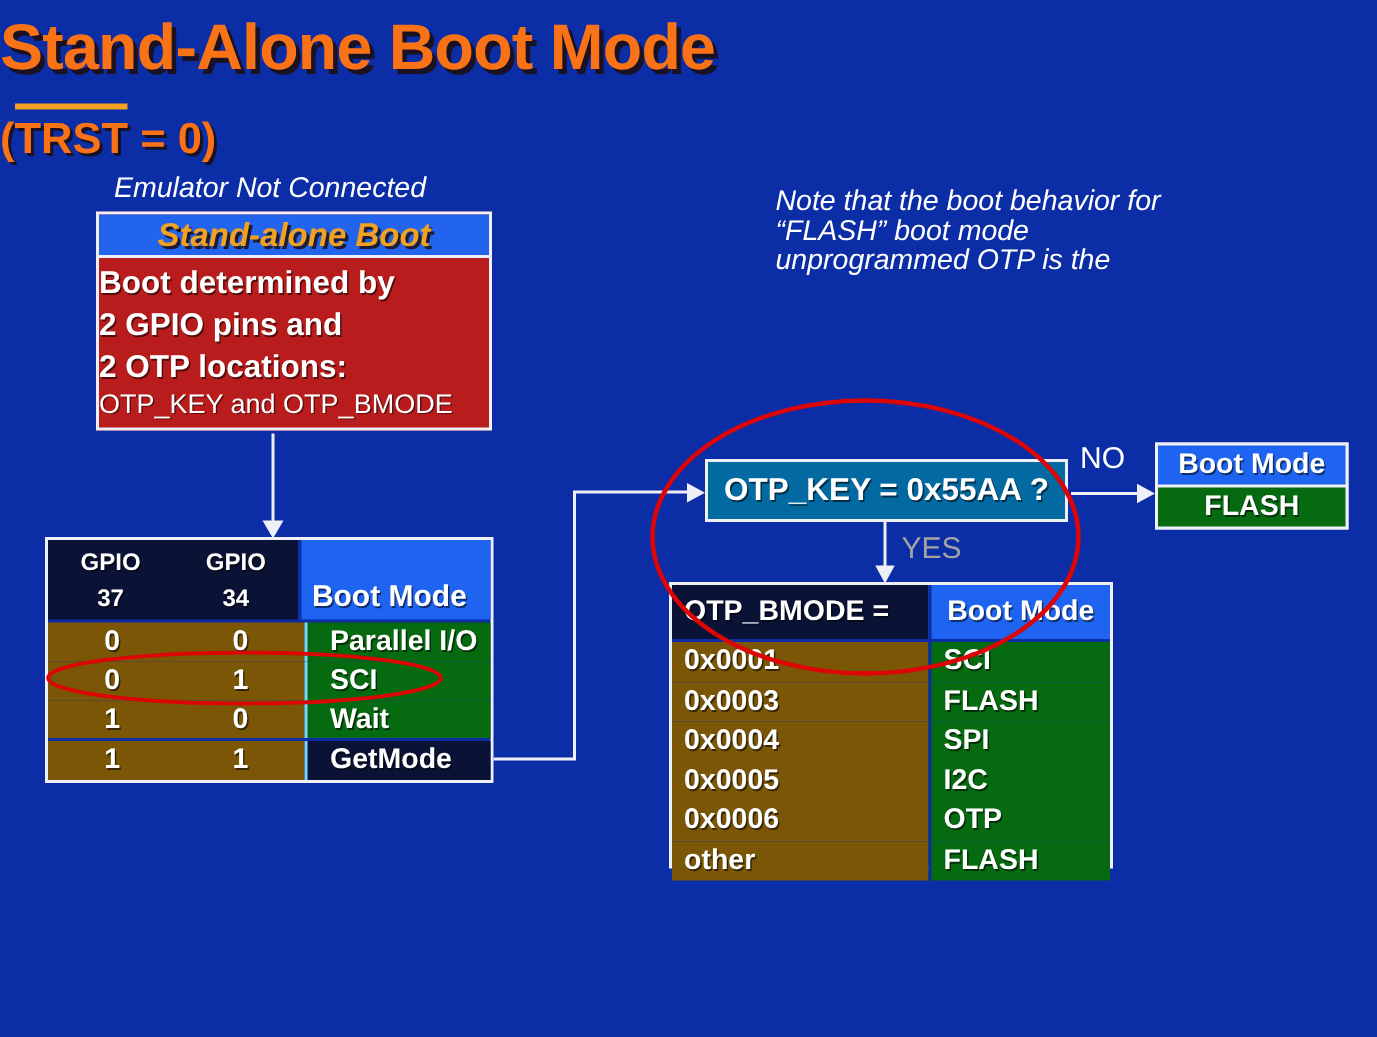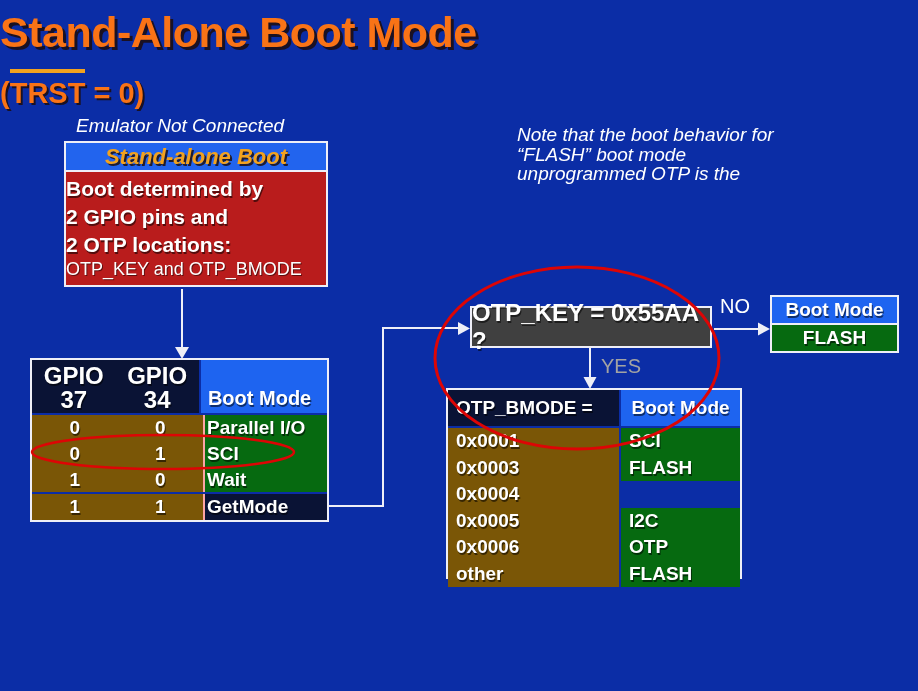--- a/index.html
+++ b/index.html
@@ -57,42 +57,42 @@
   .sa-line{font-size:21px;line-height:28px;}
   .sa-subline{font-size:18px;line-height:21px;color:#fff;font-weight:normal;text-shadow:1px 1px 0 rgba(0,0,0,0.5);}
 
   
   .gpio-table{
     position:absolute;left:30px;top:358px;width:295px;height:160px;
     border:2px solid #EFEFF7;background:#0B2DA6;
   }
   .gpio-hdr{display:flex;height:53px;}
   .gpio-hdr-left{width:171px;background:#0A1335;display:flex;}
-  .gpio-hdr-col{flex:1;text-align:center;padding-top:4px;font-size:24px;line-height:24px;}
+  .gpio-hdr-col{flex:1;text-align:center;padding-top:4px;font-size:16px;line-height:24px;}
   .gpio-hdr-right{
     width:122px;background:#1E64F0;border-left:2px solid #0B2DA6;
     display:flex;align-items:flex-end;padding:0 0 3px 7px;font-size:20px;
   }
   .tgap{height:2px;}
   .gpio-row{display:flex;height:26px;}
   .gpio-row.h25{height:25px;}
   .gpio-vals{width:171px;background:#7A5606;display:flex;}
   .gpio-vals span{flex:1;text-align:center;align-self:center;font-size:19px;}
   .gpio-mode{
-    flex:1;border-left:2px solid #fca5a5;background:#066A10;
-    display:flex;align-items:center;padding-left:2px;font-size:19px;
+    flex:1;border-left:2px solid #7dd3fc;background:#066A10;
+    display:flex;align-items:center;padding-left:15px;font-size:19px;
   }
   .gpio-mode.navy{background:#0A1335;}
 
   
   .otpkey-box{
     position:absolute;left:470px;top:306px;width:238px;height:38px;
-    border:2px solid #EFEFF7;background:#404040;
+    border:2px solid #EFEFF7;background:#0369a1;
     display:flex;align-items:center;justify-content:center;
-    font-size:24px;
+    font-size:21px;
   }
   .no-label{position:absolute;left:720px;top:295px;font-size:20px;color:#fff;}
   .yes-label{position:absolute;left:601px;top:355px;font-size:20px;color:#a3a3a3;}
 
   
   .flash-box{
     position:absolute;left:770px;top:295px;width:125px;
     border:2px solid #EFEFF7;background:#EFEFF7;
   }
   .flash-top{height:26px;background:#1E64F0;display:flex;align-items:center;justify-content:center;font-size:19px;}
@@ -208,20 +208,21 @@
       <div class="bmode-row">
         <div class="bmode-key wb">0x0001</div>
         <div class="bmode-mode wb">SCI</div>
       </div>
       <div class="bmode-row">
         <div class="bmode-key wb">0x0003</div>
         <div class="bmode-mode wb">FLASH</div>
       </div>
       <div class="bmode-row">
         <div class="bmode-key wb">0x0004</div>
+        <div class="bmode-mode wb">SPI</div>
       </div>
       <div class="bmode-row">
         <div class="bmode-key wb">0x0005</div>
         <div class="bmode-mode wb">I2C</div>
       </div>
       <div class="bmode-row">
         <div class="bmode-key wb">0x0006</div>
         <div class="bmode-mode wb">OTP</div>
       </div>
       <div class="bmode-row">

